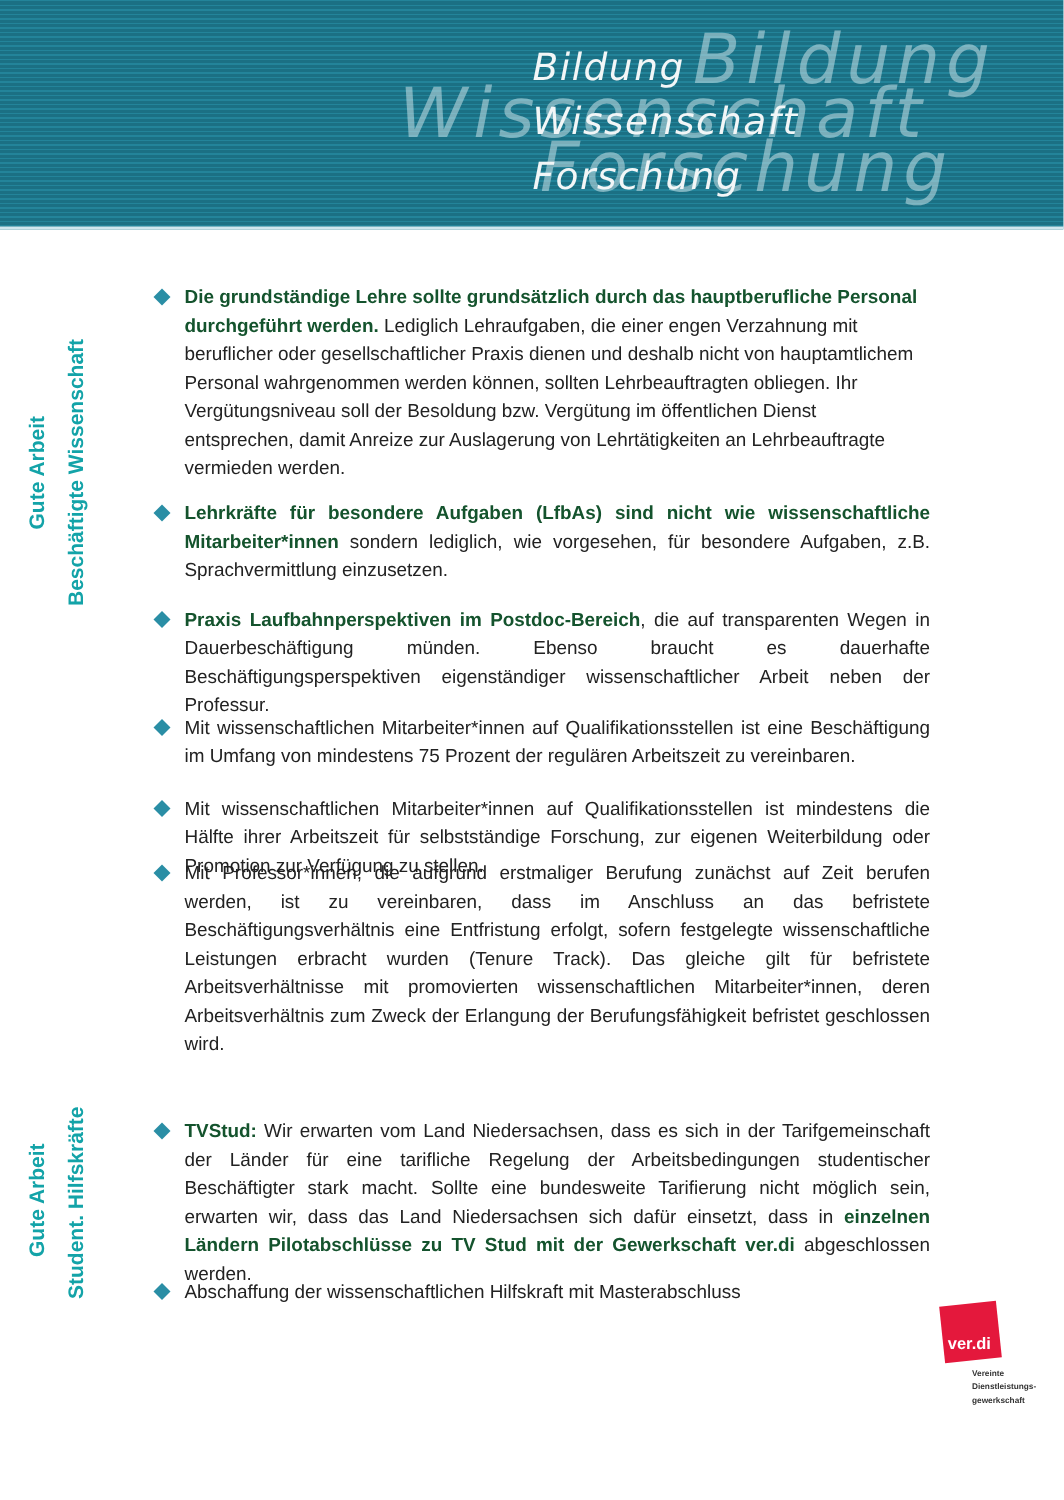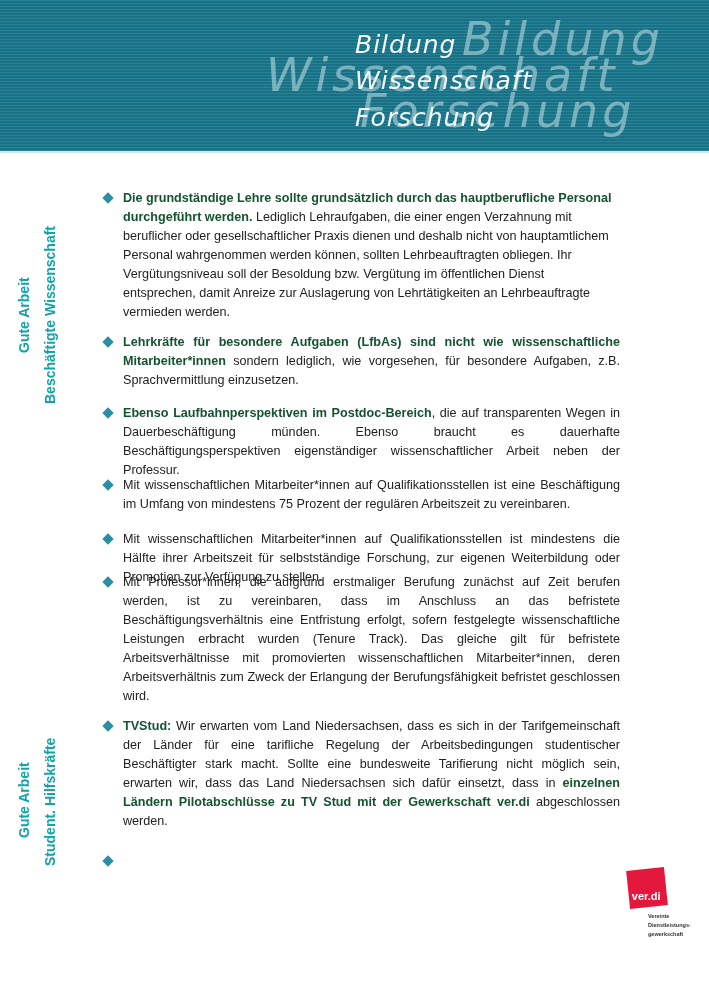--- a/index.html
+++ b/index.html
@@ -59,40 +59,41 @@
   <div class="item left" style="top:189px;">
     <span class="bullet"></span>
     <b>Die grundständige Lehre sollte grundsätzlich durch das hauptberufliche Personal durchgeführt werden.</b><span> Lediglich Lehraufgaben, die einer engen Verzahnung mit beruflicher oder gesellschaftlicher Praxis dienen und deshalb nicht von hauptamtlichem Personal wahrgenommen werden können, sollten Lehrbeauftragten obliegen. Ihr Vergütungsniveau soll der Besoldung bzw. Vergütung im öffentlichen Dienst entsprechen, damit Anreize zur Auslagerung von Lehrtätigkeiten an Lehrbeauftragte vermieden werden.</span>
   </div>
   <div class="item" style="top:333px;">
     <span class="bullet"></span>
     <b>Lehrkräfte für besondere Aufgaben (LfbAs) sind nicht wie wissenschaftliche Mitarbeiter*innen</b><span> sondern lediglich, wie vorgesehen, für besondere Aufgaben, z.B. Sprachvermittlung einzusetzen.</span>
   </div>
   <div class="item" style="top:404px;">
     <span class="bullet"></span>
-    <b>Ebenso Laufbahnperspektiven im Postdoc-Bereich</b><span>, die auf transparenten Wegen in Dauerbeschäftigung münden. Ebenso braucht es dauerhafte Beschäftigungsperspektiven eigenständiger wissenschaftlicher Arbeit neben der Professur.</span>
+    <b>Praxis Laufbahnperspektiven im Postdoc-Bereich</b><span>, die auf transparenten Wegen in Dauerbeschäftigung münden. Ebenso braucht es dauerhafte Beschäftigungsperspektiven eigenständiger wissenschaftlicher Arbeit neben der Professur.</span>
   </div>
   <div class="item" style="top:476px;">
     <span class="bullet"></span>
     <span>Mit wissenschaftlichen Mitarbeiter*innen auf Qualifikationsstellen ist eine Beschäftigung im Umfang von mindestens 75 Prozent der regulären Arbeitszeit zu vereinbaren.</span>
   </div>
   <div class="item" style="top:530px;">
     <span class="bullet"></span>
     <span>Mit wissenschaftlichen Mitarbeiter*innen auf Qualifikationsstellen ist mindestens die Hälfte ihrer Arbeitszeit für selbstständige Forschung, zur eigenen Weiterbildung oder Promotion zur Verfügung zu stellen.</span>
   </div>
   <div class="item" style="top:573px;">
     <span class="bullet"></span>
     <span>Mit Professor*innen, die aufgrund erstmaliger Berufung zunächst auf Zeit berufen werden, ist zu vereinbaren, dass im Anschluss an das befristete Beschäftigungsverhältnis eine Entfristung erfolgt, sofern festgelegte wissenschaftliche Leistungen erbracht wurden (Tenure Track). Das gleiche gilt für befristete Arbeitsverhältnisse mit promovierten wissenschaftlichen Mitarbeiter*innen, deren Arbeitsverhältnis zum Zweck der Erlangung der Berufungsfähigkeit befristet geschlossen wird.</span>
   </div>
-  <div class="item" style="top:717px;">
+  <div class="item" style="top:745px;">
     <span class="bullet"></span>
     <b>TVStud:</b><span> Wir erwarten vom Land Niedersachsen, dass es sich in der Tarifgemeinschaft der Länder für eine tarifliche Regelung der Arbeitsbedingungen studentischer Beschäftigter stark macht. Sollte eine bundesweite Tarifierung nicht möglich sein, erwarten wir, dass das Land Niedersachsen sich dafür einsetzt, dass in </span><b>einzelnen Ländern Pilotabschlüsse zu TV Stud mit der Gewerkschaft ver.di</b><span> abgeschlossen werden.</span>
   </div>
   <div class="item left" style="top:852px;">
     <span class="bullet"></span>
+    <span>Abschaffung der wissenschaftlichen Hilfskraft mit Masterabschluss</span>
   </div>
 </div>
 
 <div class="footer">
 </div>
 
 <div class="logo-box">
   <span class="logo-text">ver.di</span>
 </div>
 <div class="logo-sub">

